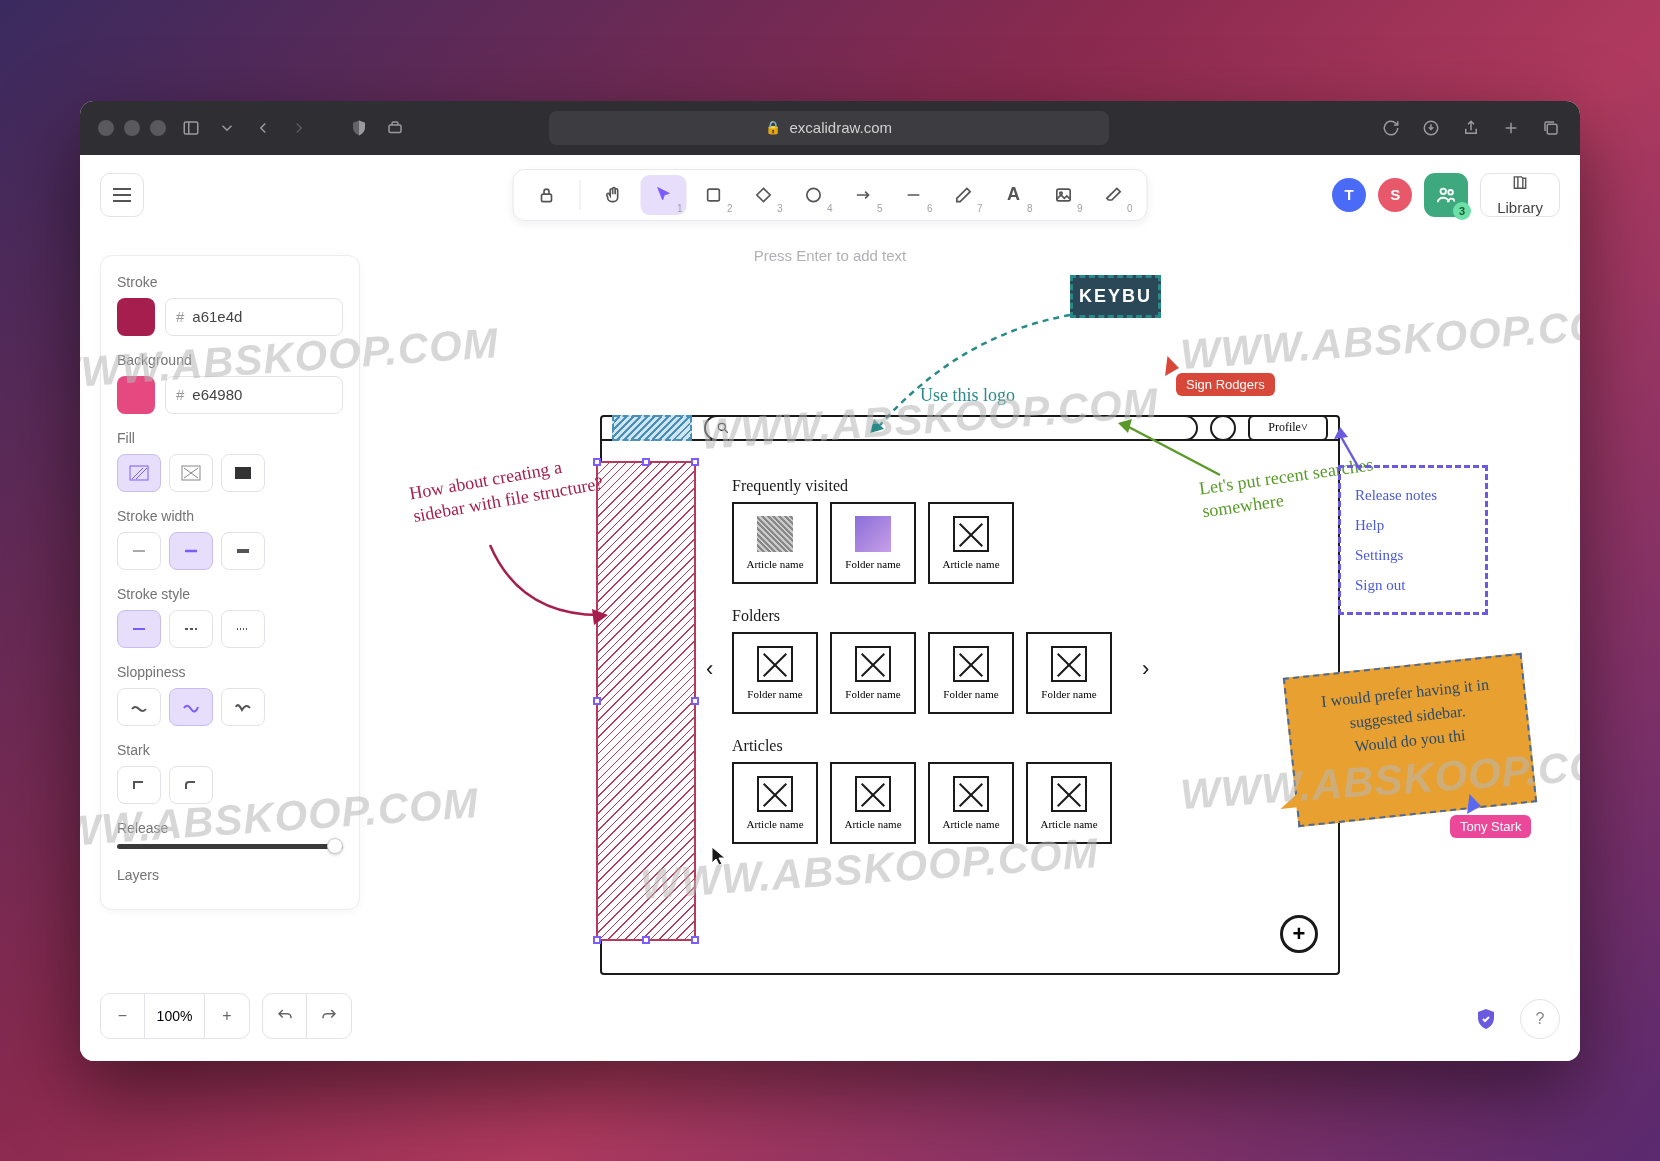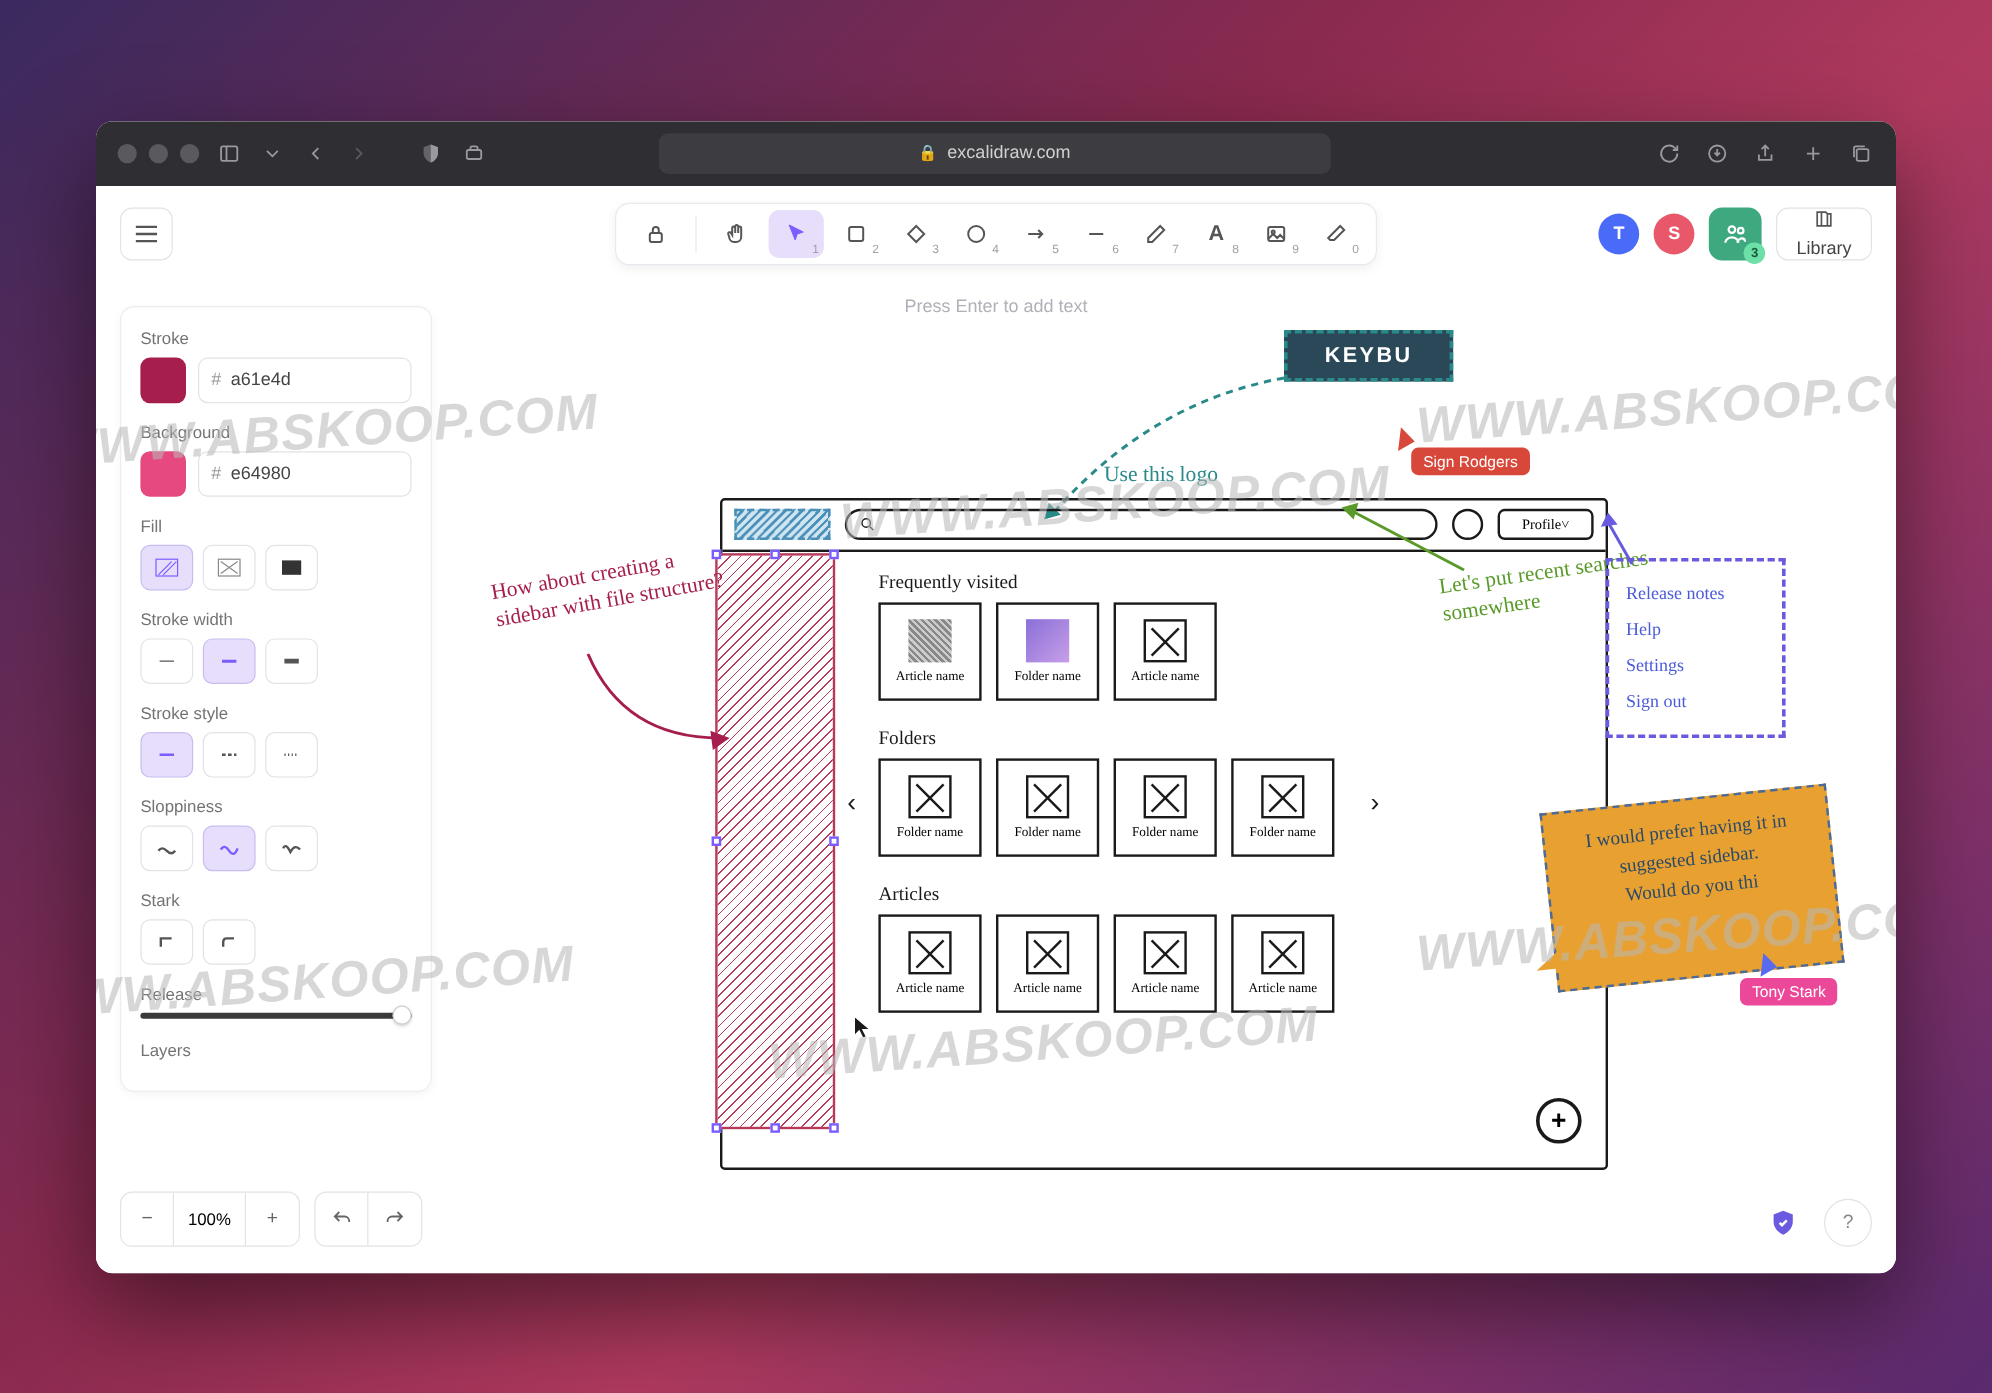--- a/index.html
+++ b/index.html
@@ -57,21 +57,21 @@
 .btm-btn:last-child { border-right: none; }
 .btm-mid { width: 60px; font-size: 14px; display: flex; align-items: center; justify-content: center; border-right: 1px solid #e2e2e8; }
 
 .bottom-right { position: absolute; bottom: 22px; right: 20px; display: flex; gap: 14px; align-items: center; }
 .br-btn { width: 40px; height: 40px; display: flex; align-items: center; justify-content: center; }
 
 .canvas-hint { position: absolute; top: 92px; left: 50%; transform: translateX(-50%); color: #b0b0b8; font-size: 15px; }
 
 .canvas { position: absolute; left: 310px; top: 110px; right: 30px; bottom: 90px; }
 .wf-frame { position: absolute; left: 210px; top: 150px; width: 740px; height: 560px; border: 2px solid #1a1a1a; border-radius: 4px; }
-.wf-topbar { position: absolute; left: 0; top: 0; right: 0; height: 43px; border-bottom: 2px solid #1a1a1a; display: flex; align-items: center; padding: 0 10px; gap: 12px; }
+.wf-topbar { position: absolute; left: 0; top: 0; right: 0; height: 24px; border-bottom: 2px solid #1a1a1a; display: flex; align-items: center; padding: 0 10px; gap: 12px; }
 .wf-logo-box { width: 80px; height: 26px; background: repeating-linear-gradient(-45deg,#4a8fb8,#4a8fb8 2px,#cfe6f2 2px,#cfe6f2 5px); border: 2px dashed #4a8fb8; }
 .wf-search { flex: 1; height: 26px; border: 2px solid #1a1a1a; border-radius: 14px; display: flex; align-items: center; padding: 0 10px; }
 .wf-profile { width: 80px; height: 26px; border: 2px solid #1a1a1a; border-radius: 6px; display: flex; align-items: center; justify-content: center; font-size: 12px; font-family: cursive; }
 .wf-avatar { width: 26px; height: 26px; border: 2px solid #1a1a1a; border-radius: 50%; }
 
 .wf-sidebar { position: absolute; left: -6px; top: 44px; width: 100px; height: 480px; background: repeating-linear-gradient(-45deg,#b83a5a,#b83a5a 1px,#fff 1px,#fff 6px); border: 2px solid #b83a5a; }
 .sel-handle { position: absolute; width: 8px; height: 8px; background: #fff; border: 2px solid #7a5cff; }
 
 .wf-section-title { position: absolute; font-family: cursive; font-size: 16px; color: #1a1a1a; }
 .wf-cards { position: absolute; display: flex; gap: 12px; }
@@ -85,21 +85,21 @@
 .wf-card-label { font-size: 11px; font-family: cursive; }
 .wf-nav-arrow { position: absolute; width: 20px; height: 24px; font-size: 22px; color: #1a1a1a; display: flex; align-items: center; }
 
 .wf-fab { position: absolute; right: 20px; bottom: 20px; width: 38px; height: 38px; border: 3px solid #1a1a1a; border-radius: 50%; display: flex; align-items: center; justify-content: center; font-size: 22px; font-weight: bold; }
 
 .annotation { position: absolute; font-family: cursive; font-size: 18px; }
 .ann-red { color: #a61e4d; }
 .ann-teal { color: #2a8a8a; }
 .ann-green { color: #5a9a2a; }
 
-.keybu-box { position: absolute; left: 680px; top: 10px; padding: 8px 31px; background: #2a4858; color: #fff; font-weight: 700; letter-spacing: 2px; border: 3px dashed #2a8a8a; font-size: 18px; }
+.keybu-box { position: absolute; left: 680px; top: 10px; padding: 8px 6px; background: #2a4858; color: #fff; font-weight: 700; letter-spacing: 2px; border: 3px dashed #2a8a8a; font-size: 18px; }
 
 .cursor-tag { position: absolute; padding: 4px 10px; border-radius: 6px; color: #fff; font-size: 13px; font-weight: 500; }
 .cursor-ptr { position: absolute; width: 0; height: 0; border-left: 12px solid transparent; border-right: 4px solid transparent; border-bottom: 16px solid; transform: rotate(-30deg); }
 
 .dropdown-menu { position: absolute; left: 948px; top: 200px; width: 150px; border: 3px dashed #6a5ae0; padding: 12px 14px; font-family: Liberation Serif, serif; font-size: 15px; color: #4a5ad8; line-height: 2; }
 
 .sticky-note { position: absolute; left: 900px; top: 400px; width: 240px; height: 150px; background: #e8a030; border: 2px dashed #4a6a9a; transform: rotate(-6deg); padding: 14px 16px; font-family: cursive; color: #2a4a6a; font-size: 16px; text-align: center; line-height: 1.5; }
 .sticky-tail { position: absolute; left: -18px; bottom: 18px; width: 0; height: 0; border-top: 18px solid transparent; border-bottom: 0 solid transparent; border-right: 24px solid #e8a030; }
 
 .arrow-line { position: absolute; stroke-width: 2.5; fill: none; }

